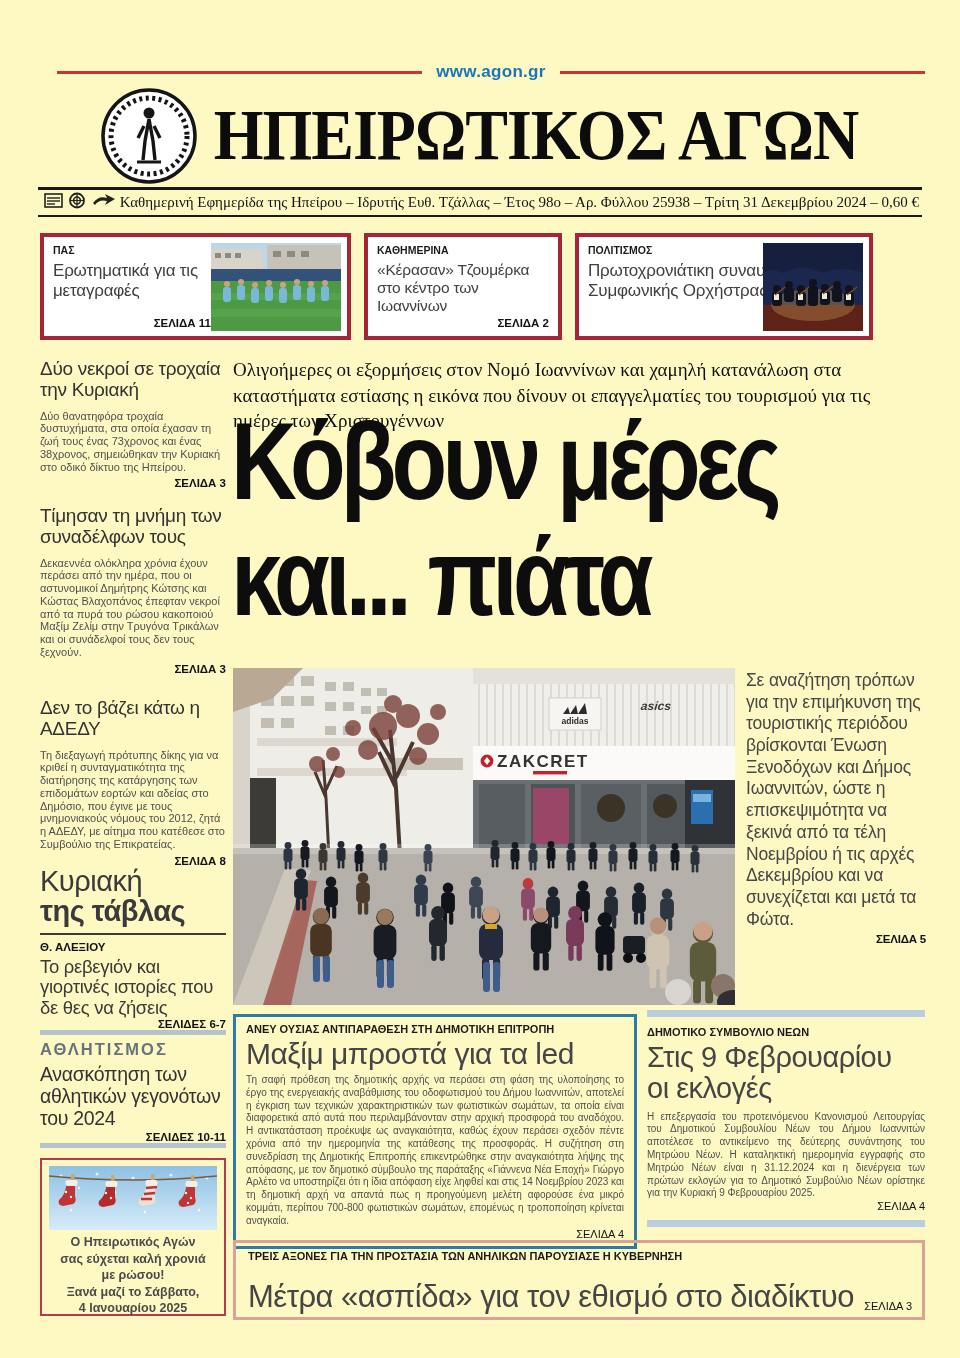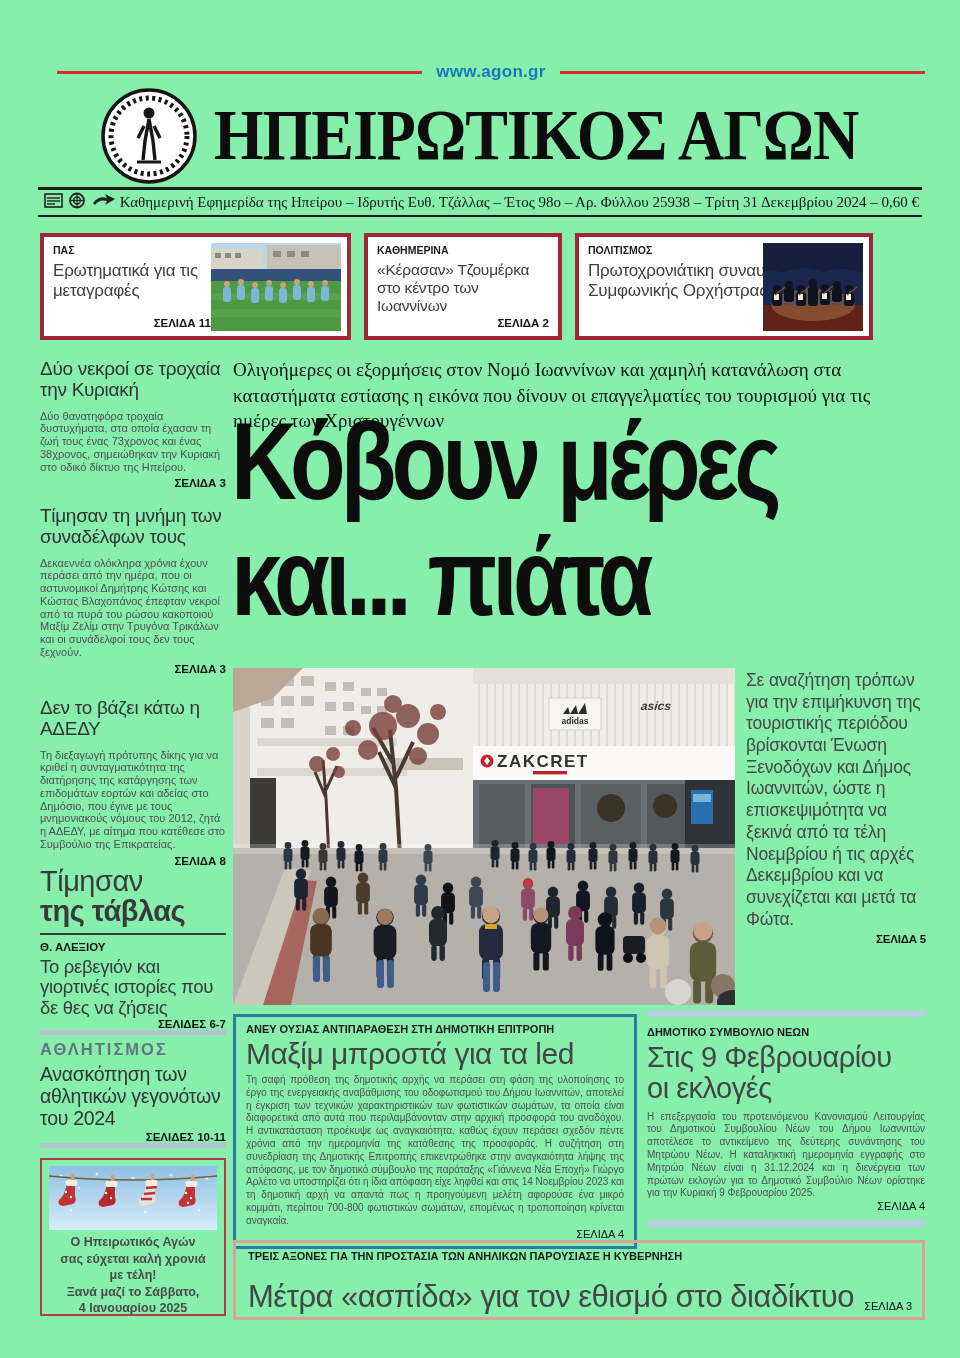--- a/index.html
+++ b/index.html
@@ -1,21 +1,21 @@
 <!DOCTYPE html>
 <html><head>
 <meta charset="utf-8">
 <style>
   :root{
     --red:#d23131; --blue:#1b75bc; --maroon:#a32638; --teal:#2b7ca6;
     --salmon:#d9a395; --ltblue:#b9cfdf; --gray-bar:#b4c3cd; --crimson:#b53a50;
     --ink:#141414; --soft:#474747;
   }
   html,body{margin:0;padding:0;background:#fff;}
-  .page{position:relative;width:960px;height:1358px;background:#86efac;overflow:hidden;
+  .page{position:relative;width:960px;height:1358px;background:#fef9c3;overflow:hidden;
         font-family:"Liberation Sans",sans-serif;color:var(--ink);}
   .abs{position:absolute;}
   .serif{font-family:"Liberation Serif","DejaVu Serif",serif;}
 
   
   .topline{top:62px;left:57px;width:868px;display:flex;align-items:center;gap:14px;}
   .redline{flex:1;height:3px;background:var(--red);}
   .site{color:var(--blue);font-weight:bold;font-size:17px;letter-spacing:.3px;}
   .masthead{left:205px;top:94px;width:662px;text-align:center;font-weight:bold;font-size:64px;
             letter-spacing:-1px;white-space:nowrap;transform:scaleY(1.12);transform-origin:top center;color:#0c0c0c;}
@@ -222,21 +222,21 @@
     <div class="lc-p">ΣΕΛΙΔΑ 3</div>
   </div>
 
   <div class="abs lc" style="top:697px;">
     <div class="lc-h">Δεν το βάζει κάτω η ΑΔΕΔΥ</div>
     <div class="lc-b">Τη διεξαγωγή πρότυπης δίκης για να κριθεί η συνταγματικότητα της διατήρησης της κατάργησης των επιδομάτων εορτών και αδείας στο Δημόσιο, που έγινε με τους μνημονιακούς νόμους του 2012, ζητά η ΑΔΕΔΥ, με αίτημα που κατέθεσε στο Συμβούλιο της Επικρατείας.</div>
     <div class="lc-p">ΣΕΛΙΔΑ 8</div>
   </div>
 
   <div class="abs lc" style="top:866px;">
-    <div class="tavla-t">Τίμησαν</div>
+    <div class="tavla-t">Κυριακή</div>
     <div class="tavla-t" style="font-weight:bold;">της τάβλας</div>
     <div class="tavla-rule"></div>
     <div class="tavla-author">Θ. ΑΛΕΞΙΟΥ</div>
     <div class="tavla-sub">Το ρεβεγιόν και γιορτινές ιστορίες που δε θες να ζήσεις</div>
     <div class="lc-p" style="margin-top:0;">ΣΕΛΙΔΕΣ 6-7</div>
   </div>
 
   <div class="abs lc bar" style="top:1030px;"></div>
   <div class="abs lc" style="top:1040px;">
     <div class="sports-label">ΑΘΛΗΤΙΣΜΟΣ</div>
@@ -295,21 +295,21 @@
           <path d="M138 17 q-2 14 -8 18 q-2 5 4 6 l10 -2 q4 -2 2 -8 l0 -14 z" fill="#c23333"></path>
           <rect x="136.5" y="15" width="12" height="6" rx="2" fill="#f4efe6"></rect>
           <circle cx="137" cy="27" r="1.2" fill="#fff"></circle>
             <circle cx="142" cy="32" r="1.2" fill="#fff"></circle>
             <circle cx="139" cy="37" r="1.2" fill="#fff"></circle>
         </g>
       </svg>
     </span>
     <div class="greet-line">Ο Ηπειρωτικός Αγών</div>
     <div class="greet-line">σας εύχεται καλή χρονιά</div>
-    <div class="greet-line">με τέλη!</div>
+    <div class="greet-line">με ρώσου!</div>
     <div class="greet-line">Ξανά μαζί το Σάββατο,</div>
     <div class="greet-line">4 Ιανουαρίου 2025</div>
   </div>
 
   <div class="abs deck serif">Ολιγοήμερες οι εξορμήσεις στον Νομό Ιωαννίνων και χαμηλή κατανάλωση στα καταστήματα εστίασης η εικόνα που δίνουν οι επαγγελματίες του τουρισμού για τις ημέρες των Χριστουγέννων</div>
 
   <div class="abs mainhead">
     <span>Κόβουν μέρες</span>
     <span>και... πιάτα</span>
   </div>

